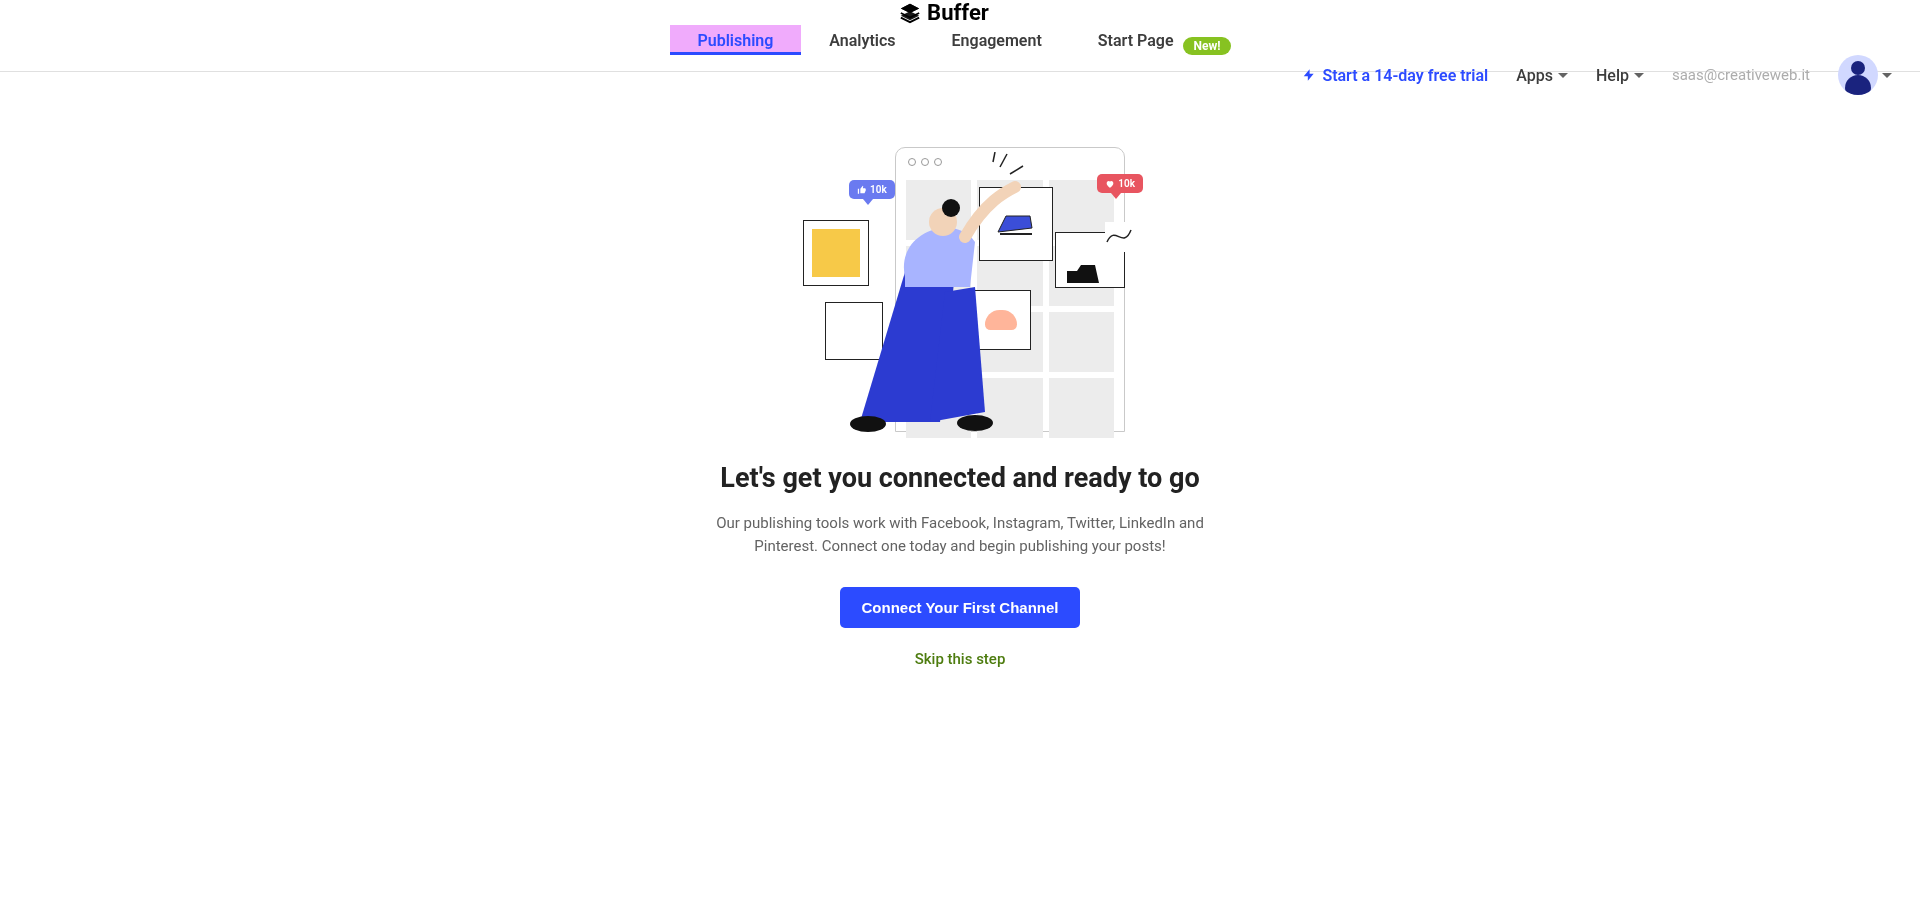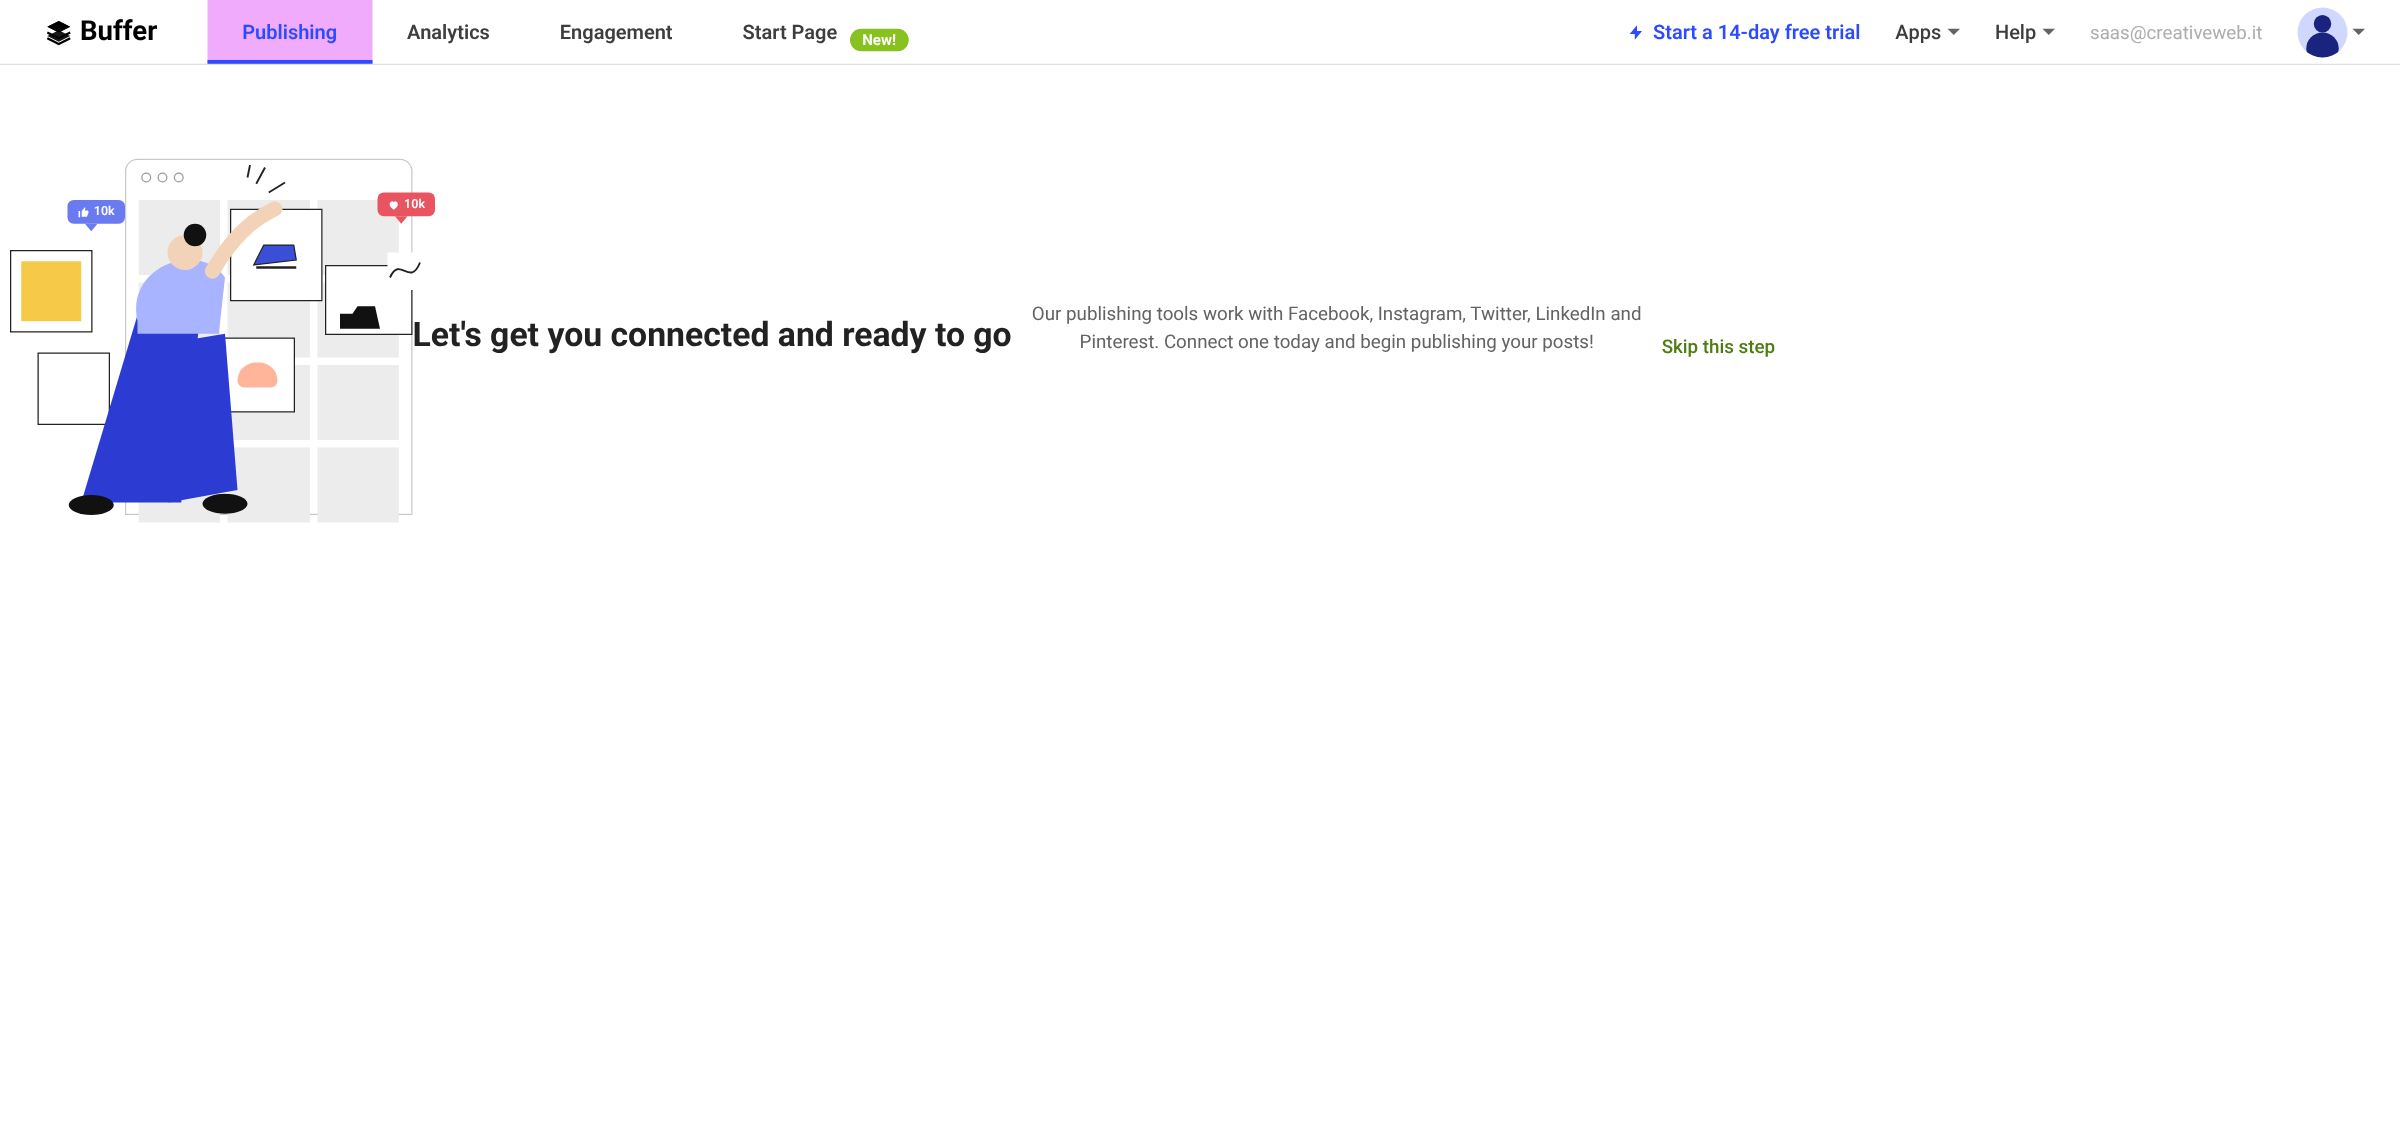--- a/index.html
+++ b/index.html
@@ -5,26 +5,27 @@
   * { margin: 0; padding: 0; box-sizing: border-box; }
   body {
     font-family: -apple-system, BlinkMacSystemFont, "Segoe UI", Roboto, Helvetica, Arial, sans-serif;
     background: #ffffff;
     color: #3d3d3d;
     width: 1920px;
     height: 902px;
     overflow: hidden;
   }
   .topnav {
-    height: 52px;
+    height: 72px;
     display: flex;
     align-items: center;
     border-bottom: 1px solid #e0e0e0;
     padding: 0 28px 0 36px;
     position: relative;
+    flex-direction: column;
   }
   .logo {
     display: flex;
     align-items: center;
     font-weight: 700;
     font-size: 22px;
     color: #000;
     margin-right: 40px;
   }
   .logo svg { margin-right: 6px; }
@@ -121,21 +122,21 @@
     background: #1a237e;
   }
   .caret {
     width: 0; height: 0;
     border-left: 5px solid transparent;
     border-right: 5px solid transparent;
     border-top: 5px solid #636363;
   }
   .main {
     display: flex;
-    flex-direction: row;
+    flex-direction: column;
     align-items: center;
     padding-top: 60px;
   }
   .illustration {
     width: 330px;
     height: 300px;
     position: relative;
     margin-bottom: 30px;
   }
   .heading {
@@ -367,14 +368,15 @@
       <g stroke="#222" stroke-width="1.5">
         <line x1="165" y1="15" x2="172" y2="2"></line>
         <line x1="175" y1="22" x2="188" y2="14"></line>
         <line x1="158" y1="10" x2="160" y2="0"></line>
       </g>
     </svg>
   </div>
 
   <h1 class="heading">Let's get you connected and ready to go</h1>
   <p class="subtext">Our publishing tools work with Facebook, Instagram, Twitter, LinkedIn and Pinterest. Connect one today and begin publishing your posts!</p>
+  <button class="primary-btn">Connect Your First Channel</button>
   <a class="skip-link">Skip this step</a>
 </main>
 
 </body></html>

